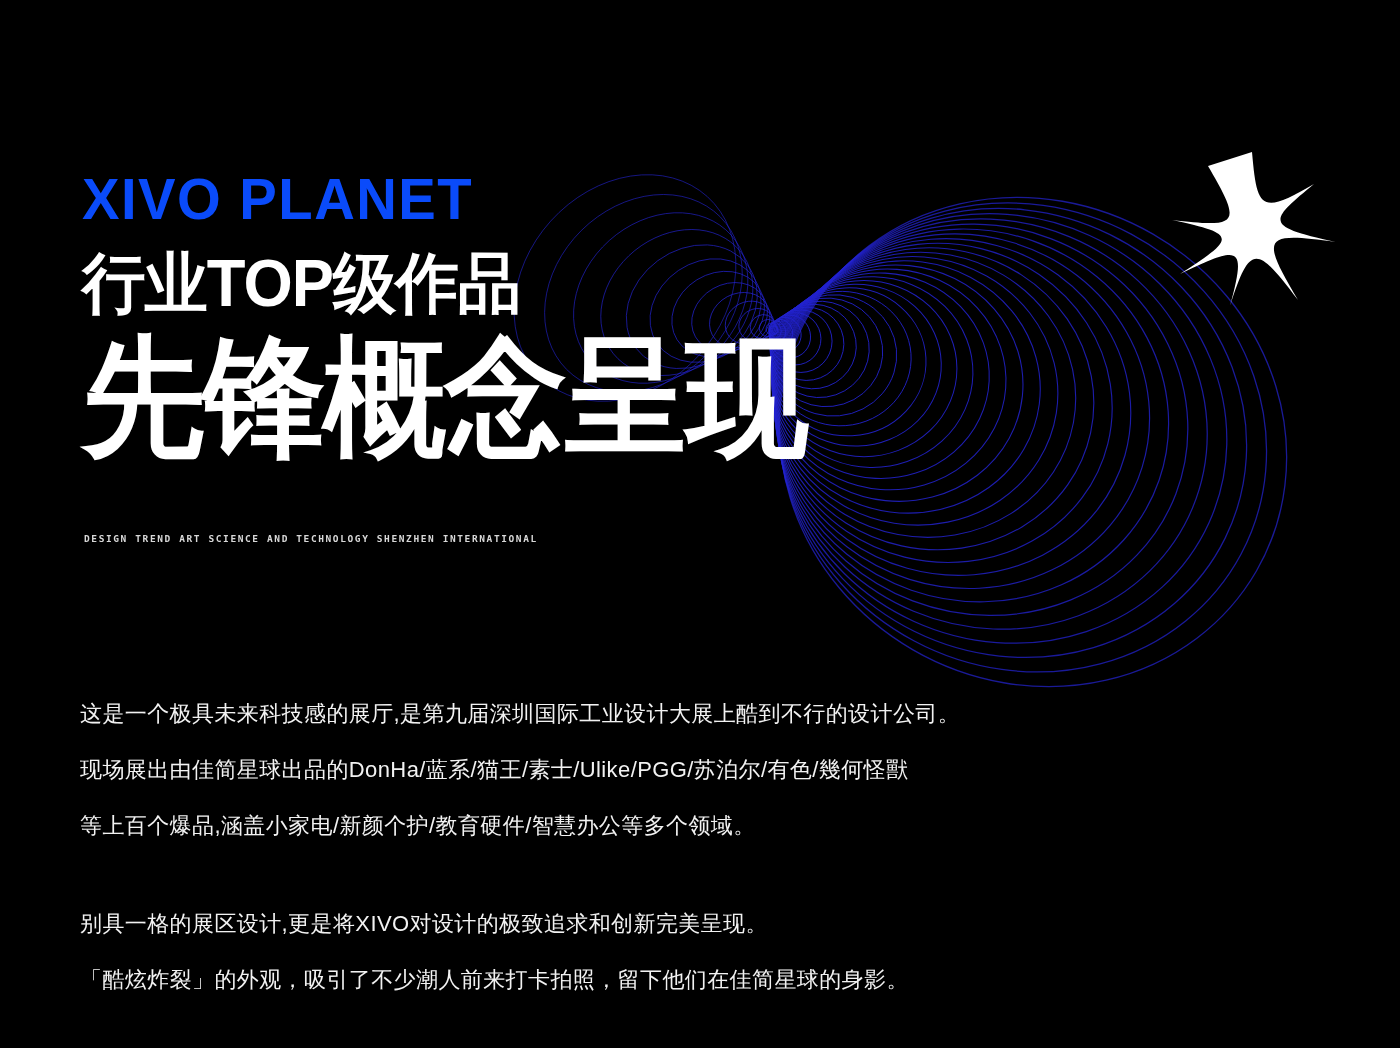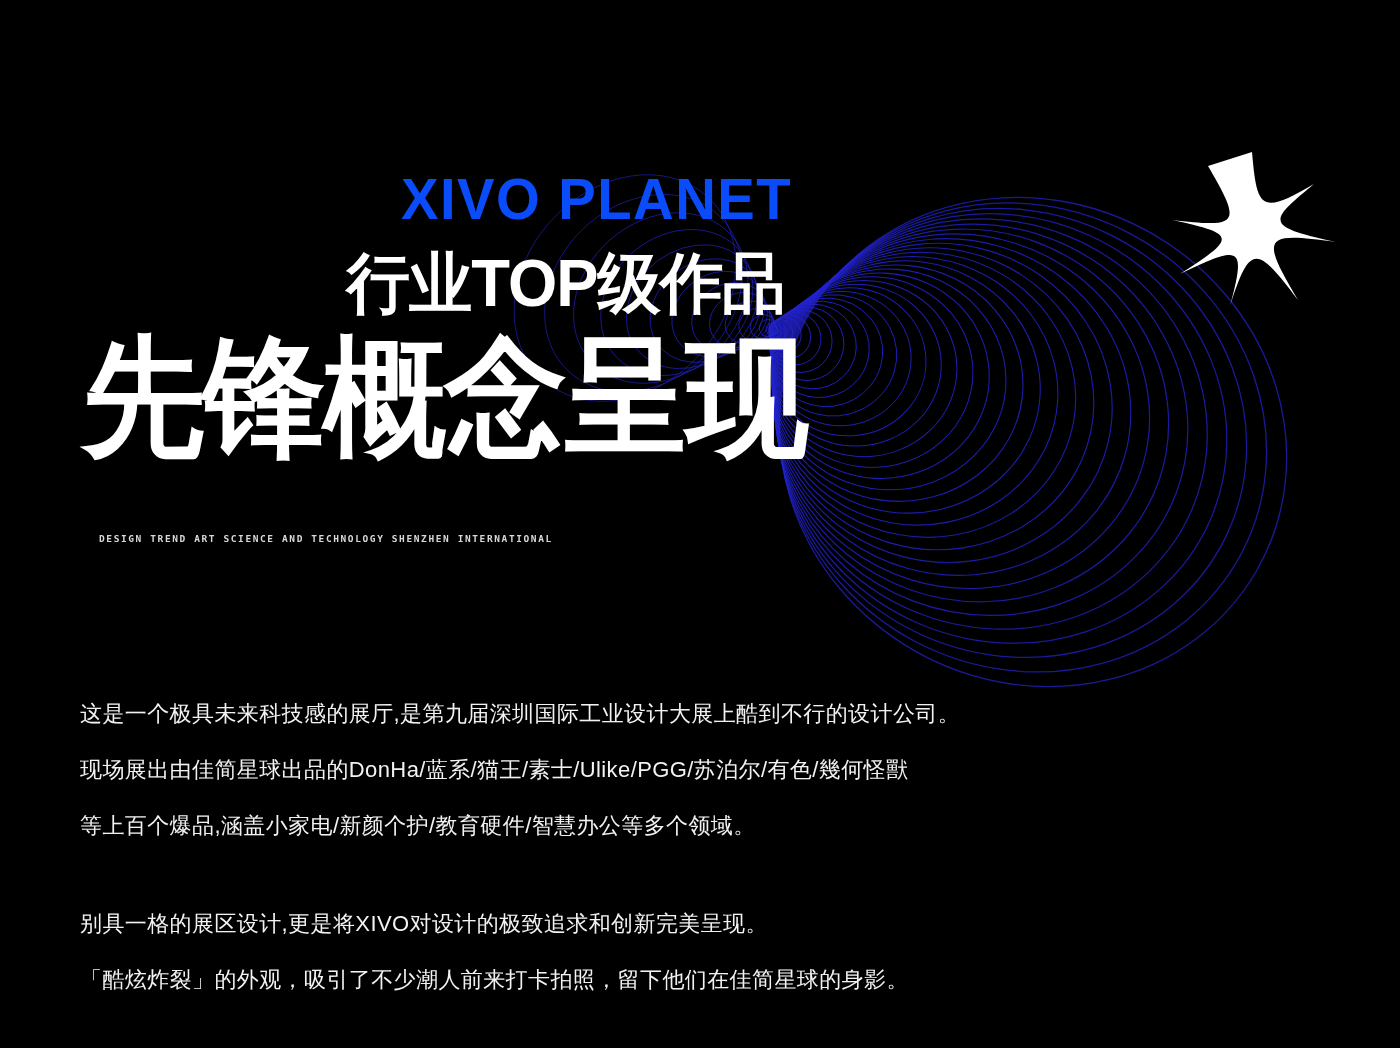--- a/index.html
+++ b/index.html
@@ -37,21 +37,20 @@
     z-index: 1;
     pointer-events: none;
   }
 
   
   .head-block {
     position: absolute;
     left: 82px;
     top: 170px;
     z-index: 3;
-    text-align: right;
   }
 
   .brand-line {
     font-size: 58px;
     font-weight: 700;
     letter-spacing: 1.5px;
     line-height: 1;
     color: #0a4bfa;
     white-space: nowrap;
     font-stretch: condensed;
@@ -90,21 +89,20 @@
     top: 530px;
     z-index: 3;
     font-family: "DejaVu Sans Mono", "Liberation Mono", monospace;
     font-size: 9.5px;
     font-weight: 700;
     letter-spacing: 1.6px;
     line-height: 17px;
     color: #d8d8d8;
     white-space: nowrap;
     text-transform: uppercase;
-    margin-left: 15px;
   }
 
   
   .body-block {
     position: absolute;
     left: 80px;
     z-index: 3;
     color: #f2f2f2;
     font-size: 22px;
     font-weight: 400;

